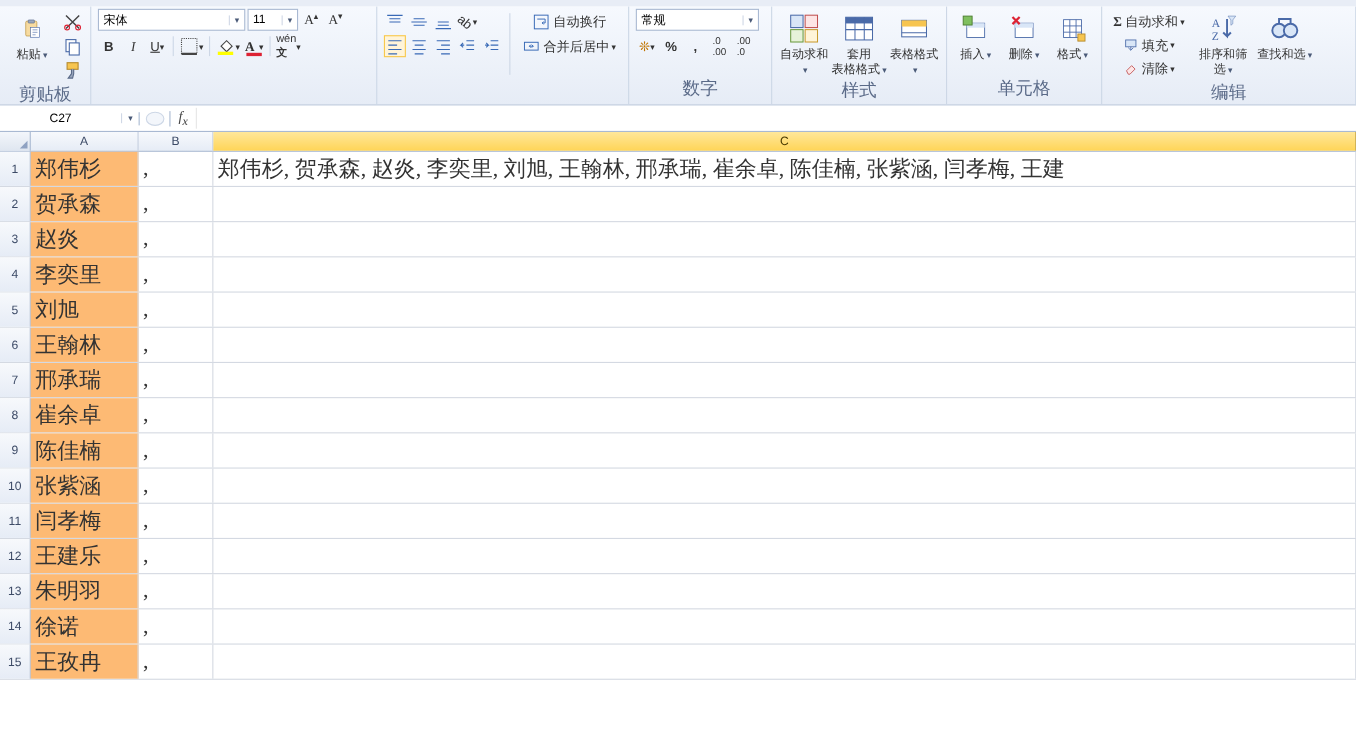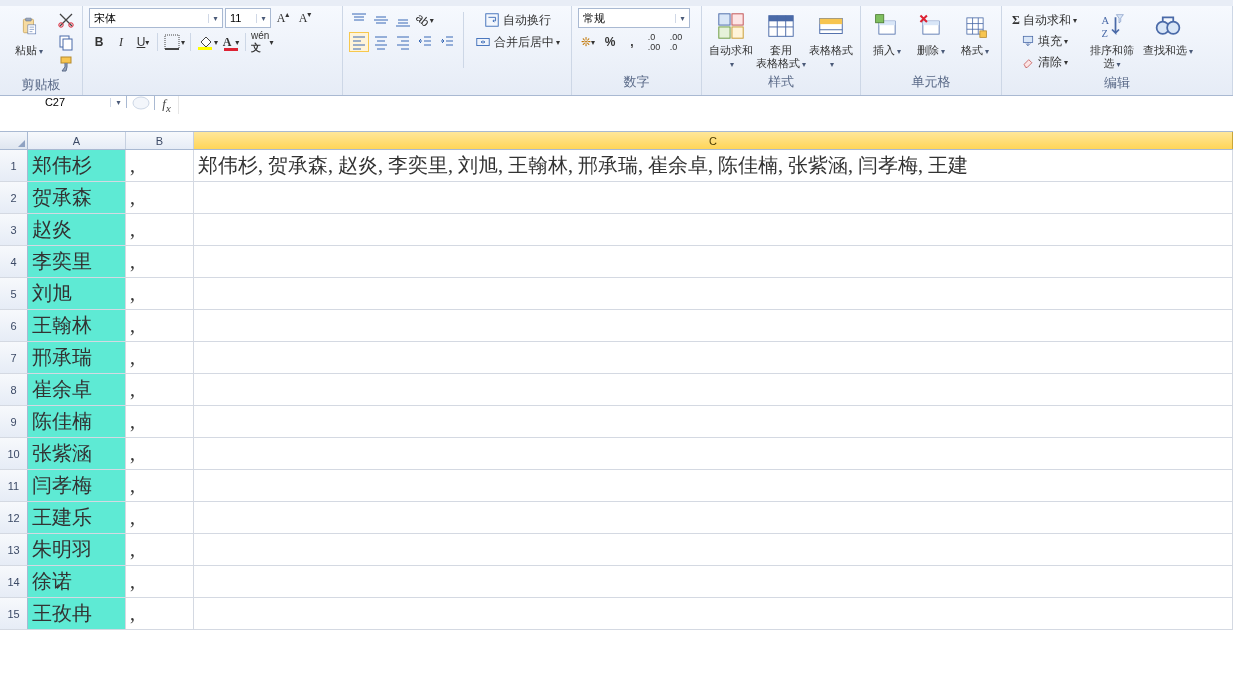--- a/index.html
+++ b/index.html
@@ -5,41 +5,41 @@
 html,body{margin:0;padding:0;font-family:"Microsoft YaHei","SimSun",Arial,sans-serif;font-size:12px;color:#333;background:#fff;overflow:hidden;width:1233px;height:684px}
 *{box-sizing:border-box}
 
 
 .qat{height:6px;background:#e8edf6}
 
 
 .ribbon{background:linear-gradient(#f6f9fe,#e6ecf6);border-bottom:1px solid #a9b9d2;height:90px;display:flex}
 .group{border-right:1px solid #cdd7e6;padding:2px 6px 0 6px;display:flex;flex-direction:column;justify-content:space-between;height:100%}
 .group-body{display:flex;align-items:flex-start;gap:4px;flex:1}
-.group-label{font-size:13px;color:#5a6a88;text-align:center;padding:2px 0 4px;position:relative}
+.group-label{font-size:16px;color:#5a6a88;text-align:center;padding:2px 0 4px;position:relative}
 
 .bigbtn{display:flex;flex-direction:column;align-items:center;justify-content:flex-start;width:46px;padding-top:2px;font-size:11px;gap:2px;cursor:default}
 .bigbtn .ic{width:32px;height:32px;display:flex;align-items:center;justify-content:center}
 .bigbtn .lbl{text-align:center;line-height:13px}
 .drop::after{content:"▾";font-size:8px;color:#4a5a78;margin-left:2px}
 
 .col{display:flex;flex-direction:column;gap:2px;justify-content:flex-start;padding-top:2px}
 .row{display:flex;align-items:center;gap:2px}
 .smbtn{min-width:20px;height:20px;display:flex;align-items:center;justify-content:center;border:1px solid transparent;cursor:default;font-size:12px}
 .combo{display:flex;align-items:center;border:1px solid #a9b9d2;background:#fff;height:20px}
 .combo input{border:none;font-size:11px;padding:0 4px;outline:none;background:transparent}
 .combo .cb-drop{width:14px;text-align:center;font-size:8px;color:#4a5a78;border-left:1px solid #d0d8e6}
 
 .sep-v{width:1px;background:#cdd7e6;margin:4px 2px;height:56px}
 
 
 svg{display:block}
 
 
-.fbar{display:flex;align-items:flex-start;height:36px;border-bottom:1px solid #a9b9d2;background:#fff}
+.fbar{display:flex;align-items:center;height:24px;border-bottom:1px solid #a9b9d2;background:#fff}
 .namebox{display:flex;align-items:center;border-right:1px solid #a9b9d2}
 .namebox input{border:none;width:110px;padding:0 6px;font-size:11px;text-align:center;outline:none}
 .namebox .nbd{width:16px;text-align:center;font-size:8px;color:#4a5a78;border-left:1px solid #d0d8e6}
 .fx-gap{width:28px;border-right:1px solid #a9b9d2;display:flex;align-items:center;justify-content:center}
 .fx{width:24px;display:flex;align-items:center;justify-content:center;font-style:italic;font-family:"Times New Roman",serif;font-size:13px;color:#444;border-right:1px solid #e6e6e6}
 .fval{flex:1;padding:0 6px;display:flex;align-items:center;font-size:11px}
 
 
 .colhdr{display:flex;height:18px;background:linear-gradient(#f7f9fc,#e6ecf6);border-bottom:1px solid #a9b9d2;font-size:11px}
 .corner{width:28px;border-right:1px solid #a9b9d2;background:linear-gradient(#f3f6fb,#dfe6f0);position:relative}
@@ -49,21 +49,21 @@
 .ch-A{width:98px}
 .ch-B{width:68px}
 .ch-C{flex:1}
 
 
 .grid{display:flex;flex-direction:column}
 .gr{display:flex;height:32px;border-bottom:1px solid #d4d9e2}
 .gr.short{height:18px}
 .rh{width:28px;border-right:1px solid #a9b9d2;background:linear-gradient(#f7f9fc,#e6ecf6);display:flex;align-items:center;justify-content:center;font-size:11px;color:#3c4a66}
 .cell{border-right:1px solid #d4d9e2;display:flex;align-items:center;padding:0 4px;font-family:"SimSun","宋体",serif;font-size:20px;overflow:hidden;white-space:nowrap}
-.cA{width:98px;background:#5eead4}
+.cA{width:98px;background:#fdba74}
 .cB{width:68px}
 .cC{flex:1}
 
 
 .mi{width:18px;height:18px}
 </style>
 </head>
 <body>
 
 <div class="qat"></div>

